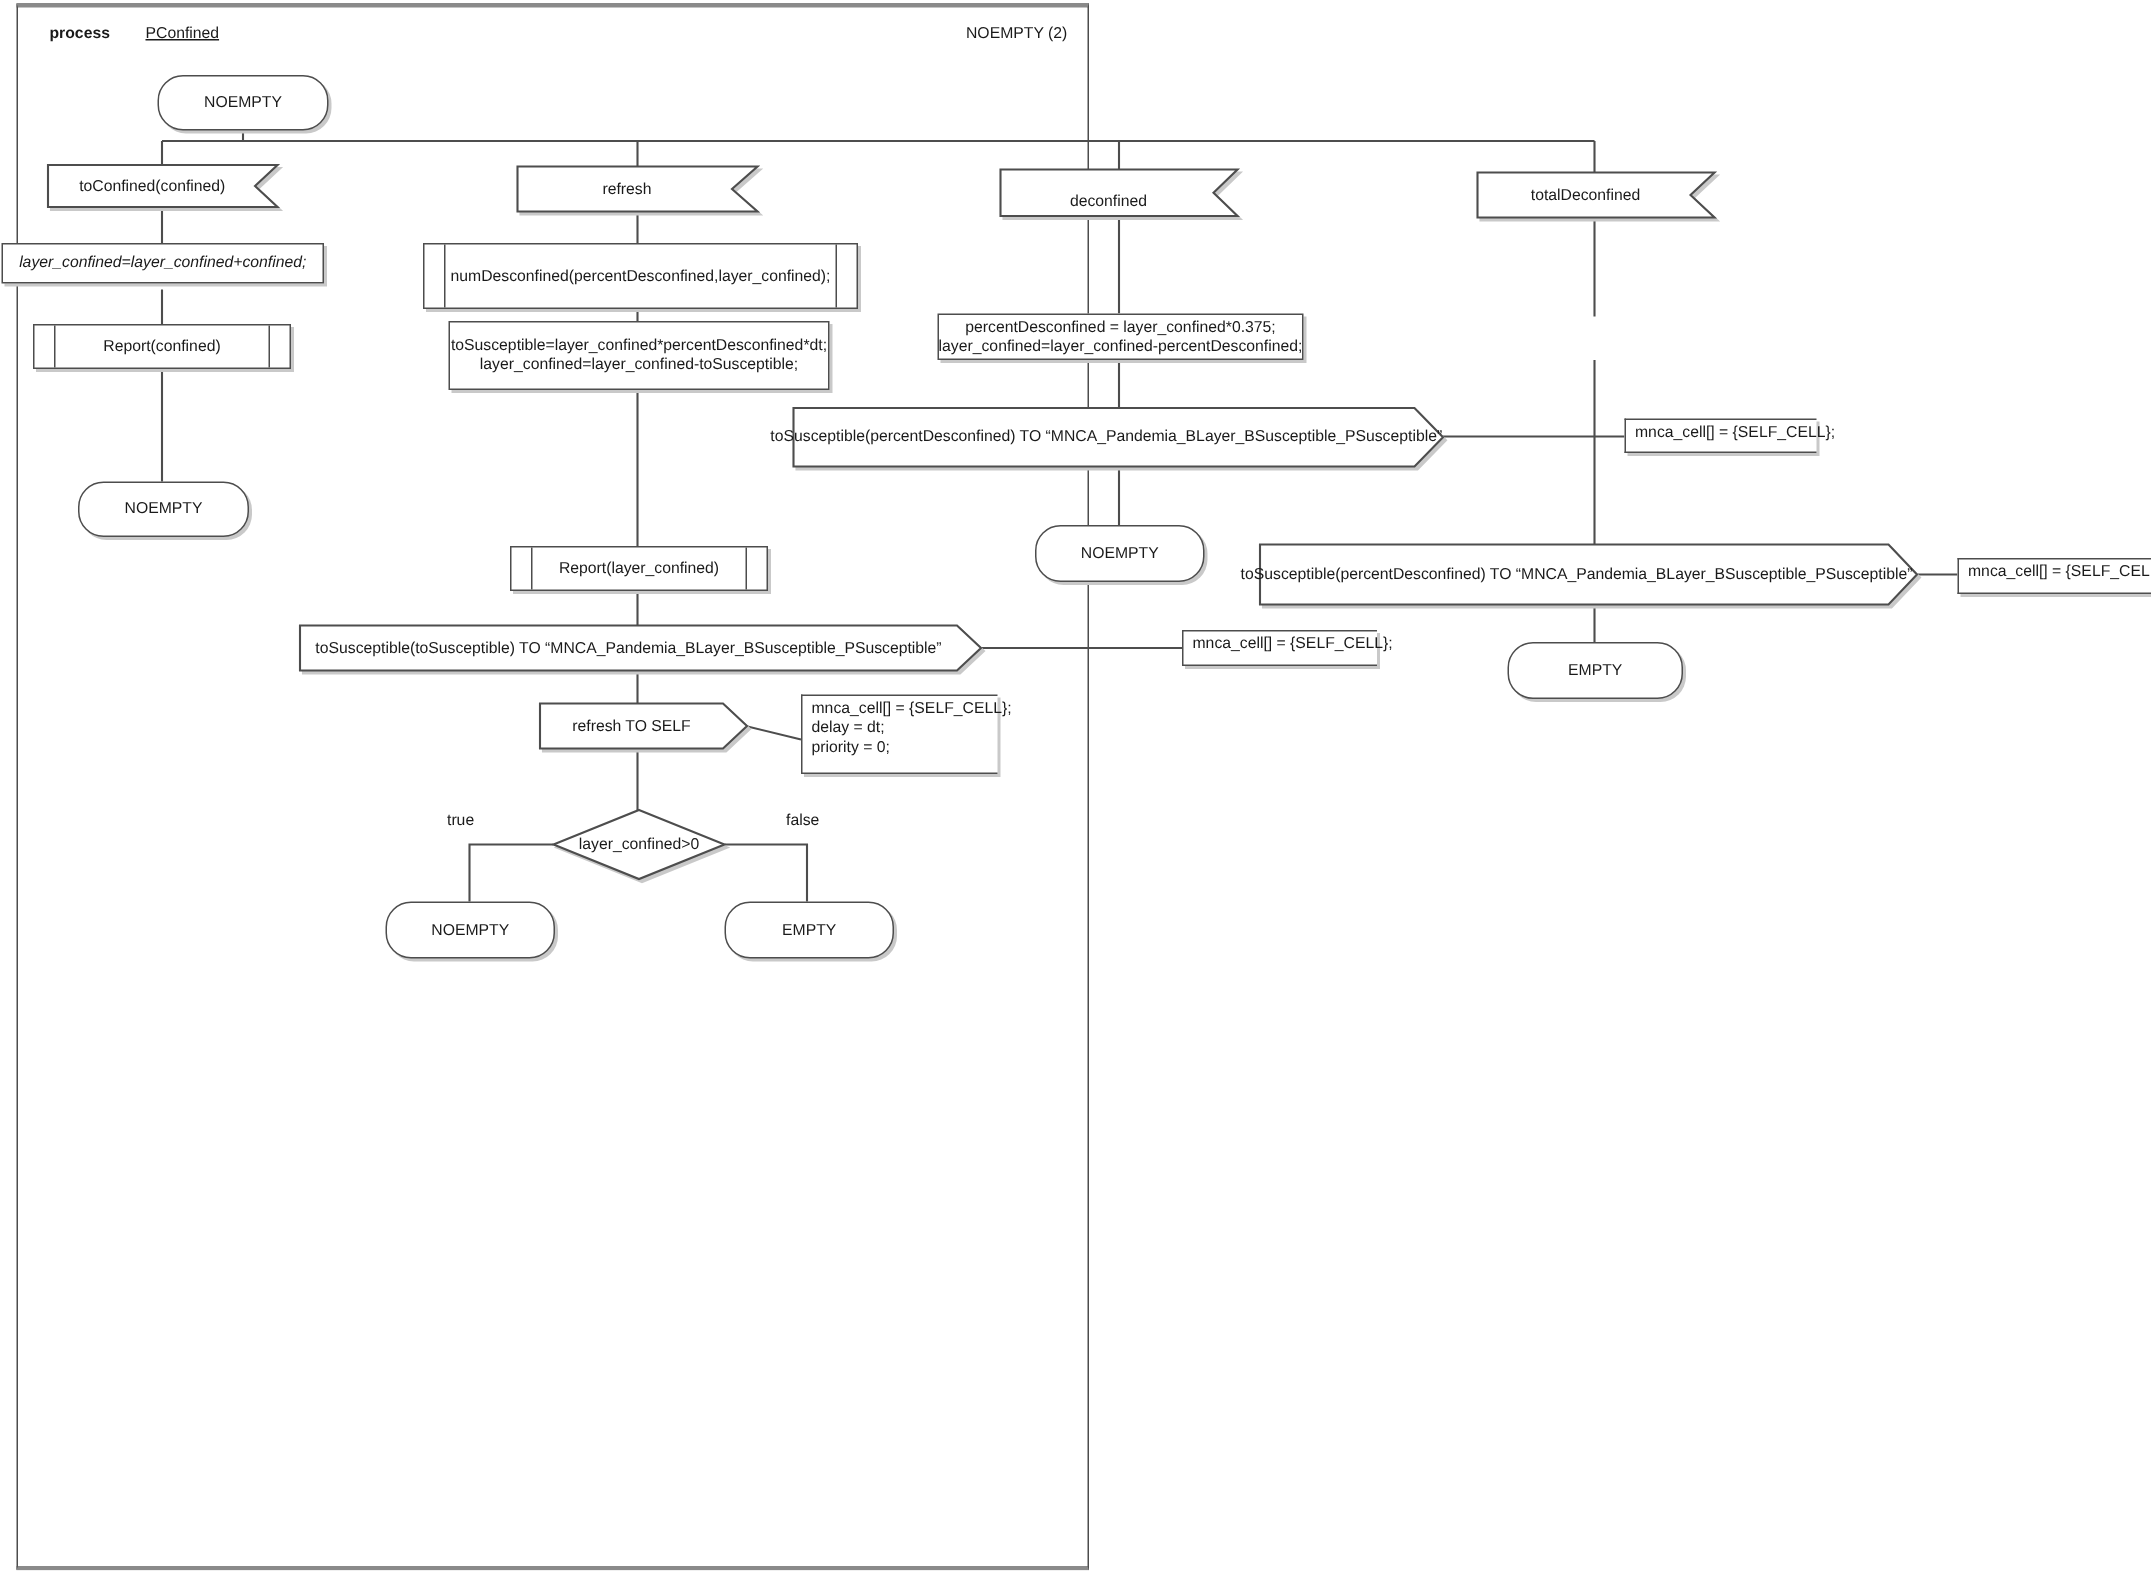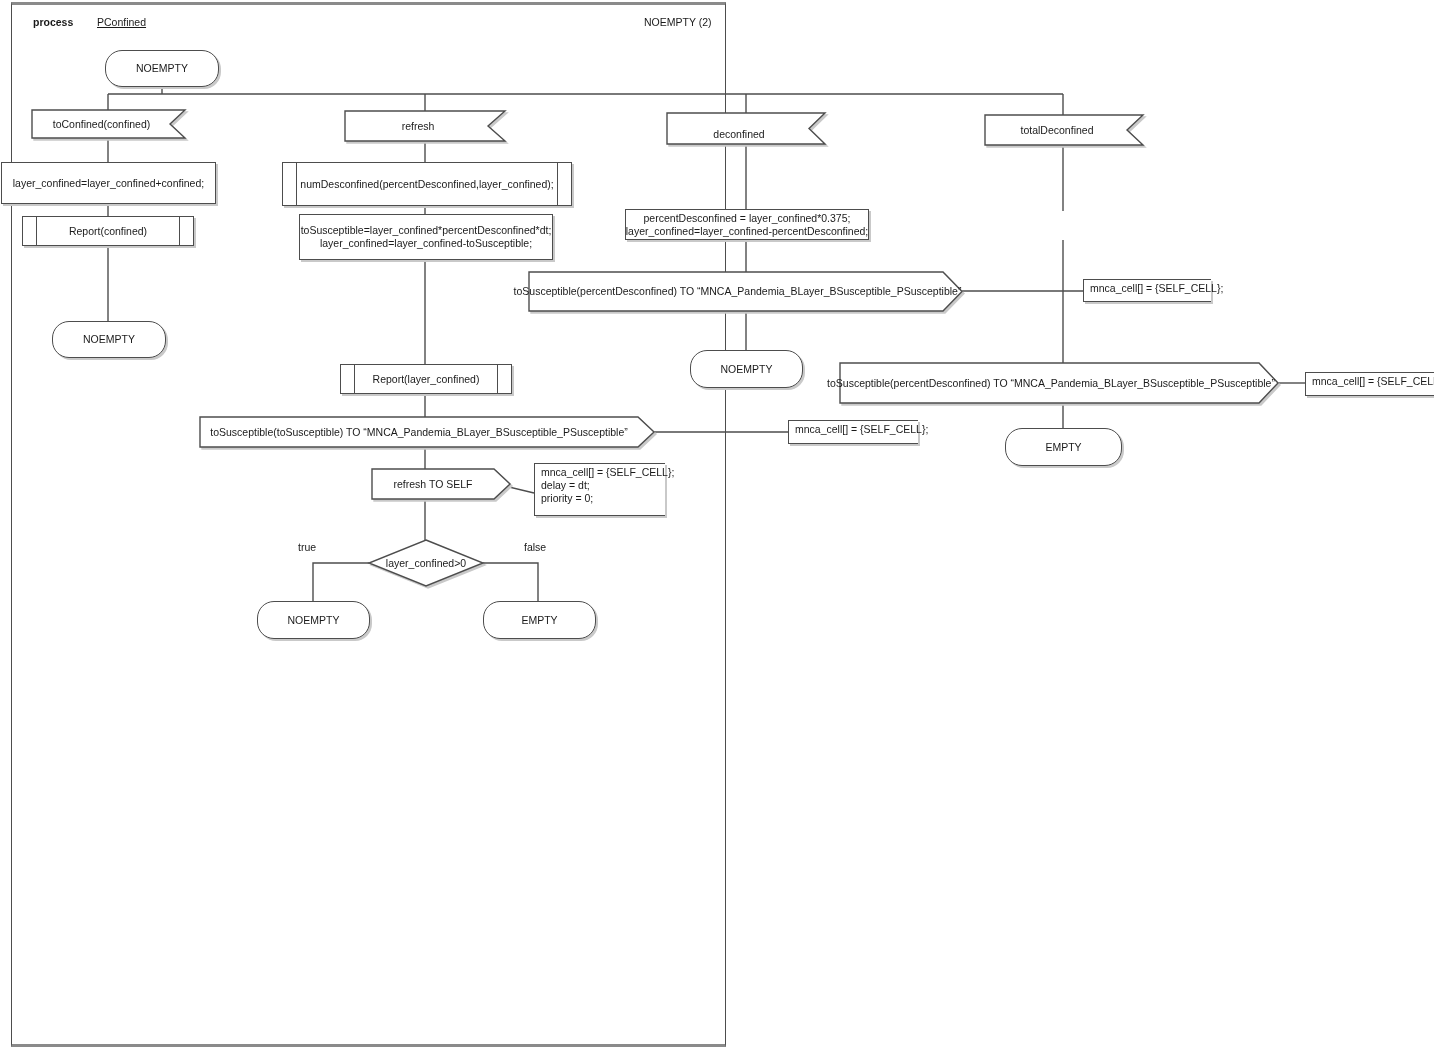--- a/index.html
+++ b/index.html
@@ -86,21 +86,21 @@
   <div class="node box state" style="left:105px;top:50px;width:114px;height:37px;">
     <span class="lbl">NOEMPTY</span>
   </div>
 
   <div class="node shape-node sig" style="left:32px;top:110px;width:153px;height:28px;">
     <svg class="shape" width="153" height="28">
         <polygon points="0,0 153,0 138,14 153,28 0,28"></polygon>
       </svg>
     <span class="lbl">toConfined(confined)</span>
   </div>
-  <div class="node box" style="left:1px;top:162px;width:215px;height:42px;">
+  <div class="node box" style="left:1px;top:162px;width:215px;height:27px;font-style:italic;">
     <span>layer_confined=layer_confined+confined;</span>
   </div>
   <div class="node box proc" style="left:22px;top:216px;width:172px;height:30px;">
     <span>Report(confined)</span>
   </div>
   <div class="node box state" style="left:52px;top:321px;width:114px;height:37px;">
     <span class="lbl">NOEMPTY</span>
   </div>
 
   <div class="node shape-node sig" style="left:345px;top:111px;width:160px;height:30px;">
@@ -121,21 +121,21 @@
   </div>
   <div class="node shape-node out" style="left:200px;top:417px;width:454px;height:30px;">
     <svg class="shape" width="454" height="30">
         <polygon points="0,0 438,0 454,15 438,30 0,30"></polygon>
       </svg>
     <span class="lbl">toSusceptible(toSusceptible) TO “MNCA_Pandemia_BLayer_BSusceptible_PSusceptible”</span>
   </div>
   <div class="node comment" style="left:788px;top:420px;width:130px;height:24px;">
     <span>mnca_cell[] = {SELF_CELL};</span>
   </div>
-  <div class="node shape-node out" style="left:372px;top:469px;width:138px;height:30px;align-items:center;">
+  <div class="node shape-node out" style="left:360px;top:469px;width:138px;height:30px;align-items:center;">
     <svg class="shape" width="138" height="30">
         <polygon points="0,0 122,0 138,15 122,30 0,30"></polygon>
       </svg>
     <span class="lbl">refresh TO SELF</span>
   </div>
   <div class="node comment" style="left:534px;top:463px;width:131px;height:53px;">
     <span>mnca_cell[] = {SELF_CELL};</span>
     <span>delay = dt;</span>
     <span>priority = 0;</span>
   </div>

